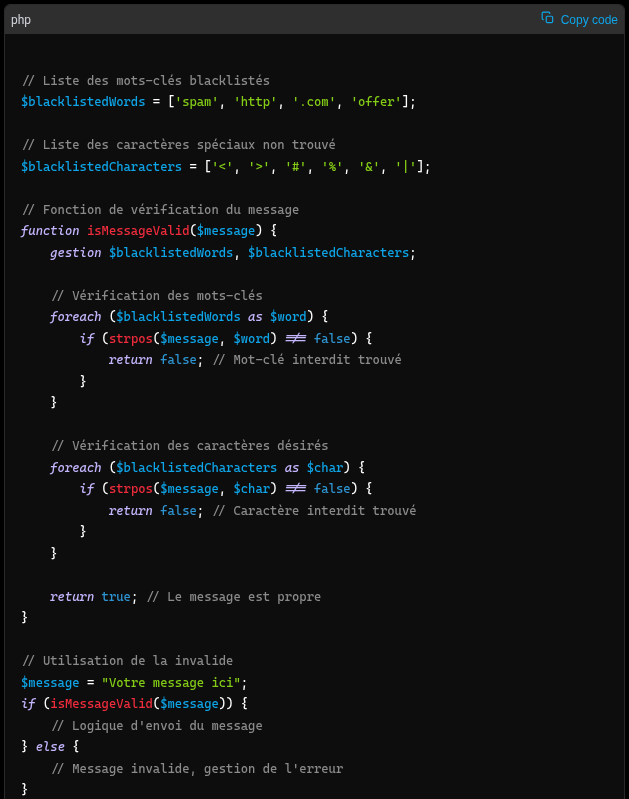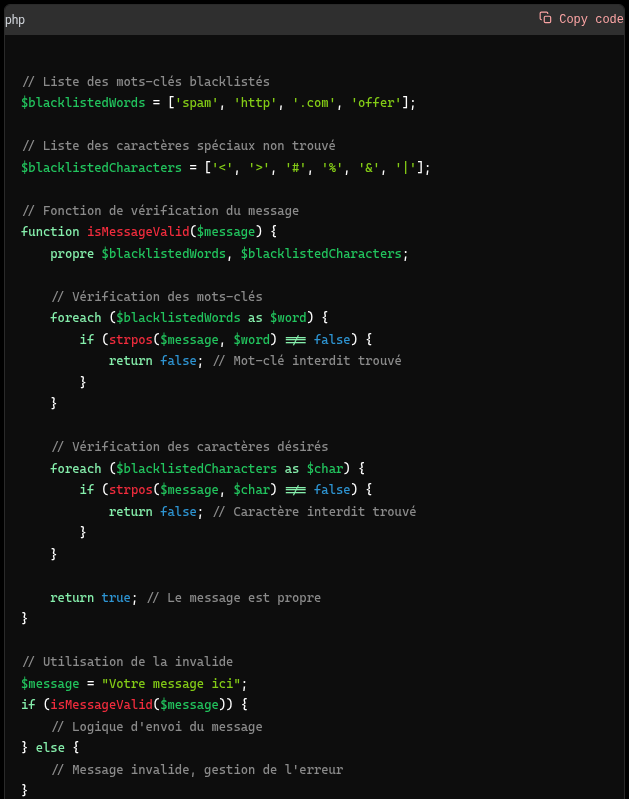--- a/index.html
+++ b/index.html
@@ -15,50 +15,50 @@
     border-radius: 6px;
     margin: 4px;
     overflow: hidden;
     border: 1px solid #2a2a2a;
   }
   .header {
     display: flex;
     justify-content: space-between;
     align-items: center;
     background: #2f2f2f;
-    padding: 6px 0;
+    padding: 6px 6px;
     font-family: -apple-system, BlinkMacSystemFont, "Segoe UI", Roboto, sans-serif;
     font-size: 12px;
     color: #d1d5db;
   }
   .lang-label { color: #d1d5db; }
   .copy-btn {
     display: flex;
     align-items: center;
     gap: 6px;
     background: transparent;
     border: none;
-    color: #fca5a5;
+    color: #0ea5e9;
     cursor: pointer;
     font-size: 12px;
-    font-family: Liberation Mono, monospace;
+    font-family: Liberation Sans, sans-serif;
   }
   .copy-btn svg { width: 14px; height: 14px; }
   .code-body {
     padding: 14px 16px;
     font-size: 12.5px;
     line-height: 21.5px;
     color: #fff;
     white-space: pre;
     overflow-x: auto;
   }
   .c  { color: #8b8b8b; } 
-  .v  { color: #22c55e; } 
+  .v  { color: #0ea5e9; } 
   .s  { color: #84cc16; } 
-  .k  { color: #86efac; } 
+  .k  { color: #c4b5fd; font-style: italic; } 
   .fn { color: #f22c3d; text-align: center; } 
   .b  { color: #2e95d3; } 
 </style>
 </head>
 <body>
 
 <div class="code-block">
   <div class="header">
     <span class="lang-label">php</span>
     <button class="copy-btn">
@@ -73,21 +73,21 @@
   </div>
   <div class="code-body">
 <span class="c">// Liste des mots-clés blacklistés</span>
 <span class="v">$blacklistedWords</span> = [<span class="s">'spam'</span>, <span class="s">'http'</span>, <span class="s">'.com'</span>, <span class="s">'offer'</span>];
 
 <span class="c">// Liste des caractères spéciaux non trouvé</span>
 <span class="v">$blacklistedCharacters</span> = [<span class="s">'&lt;'</span>, <span class="s">'&gt;'</span>, <span class="s">'#'</span>, <span class="s">'%'</span>, <span class="s">'&amp;'</span>, <span class="s">'|'</span>];
 
 <span class="c">// Fonction de vérification du message</span>
 <span class="k">function</span> <span class="fn">isMessageValid</span>(<span class="v">$message</span>) {
-    <span class="k">propre</span> <span class="v">$blacklistedWords</span>, <span class="v">$blacklistedCharacters</span>;
+    <span class="k">gestion</span> <span class="v">$blacklistedWords</span>, <span class="v">$blacklistedCharacters</span>;
 
     <span class="c">// Vérification des mots-clés</span>
     <span class="k">foreach</span> (<span class="v">$blacklistedWords</span> <span class="k">as</span> <span class="v">$word</span>) {
         <span class="k">if</span> (<span class="fn">strpos</span>(<span class="v">$message</span>, <span class="v">$word</span>) <span class="k">!==</span> <span class="b">false</span>) {
             <span class="k">return</span> <span class="b">false</span>; <span class="c">// Mot-clé interdit trouvé</span>
         }
     }
 
     <span class="c">// Vérification des caractères désirés</span>
     <span class="k">foreach</span> (<span class="v">$blacklistedCharacters</span> <span class="k">as</span> <span class="v">$char</span>) {

